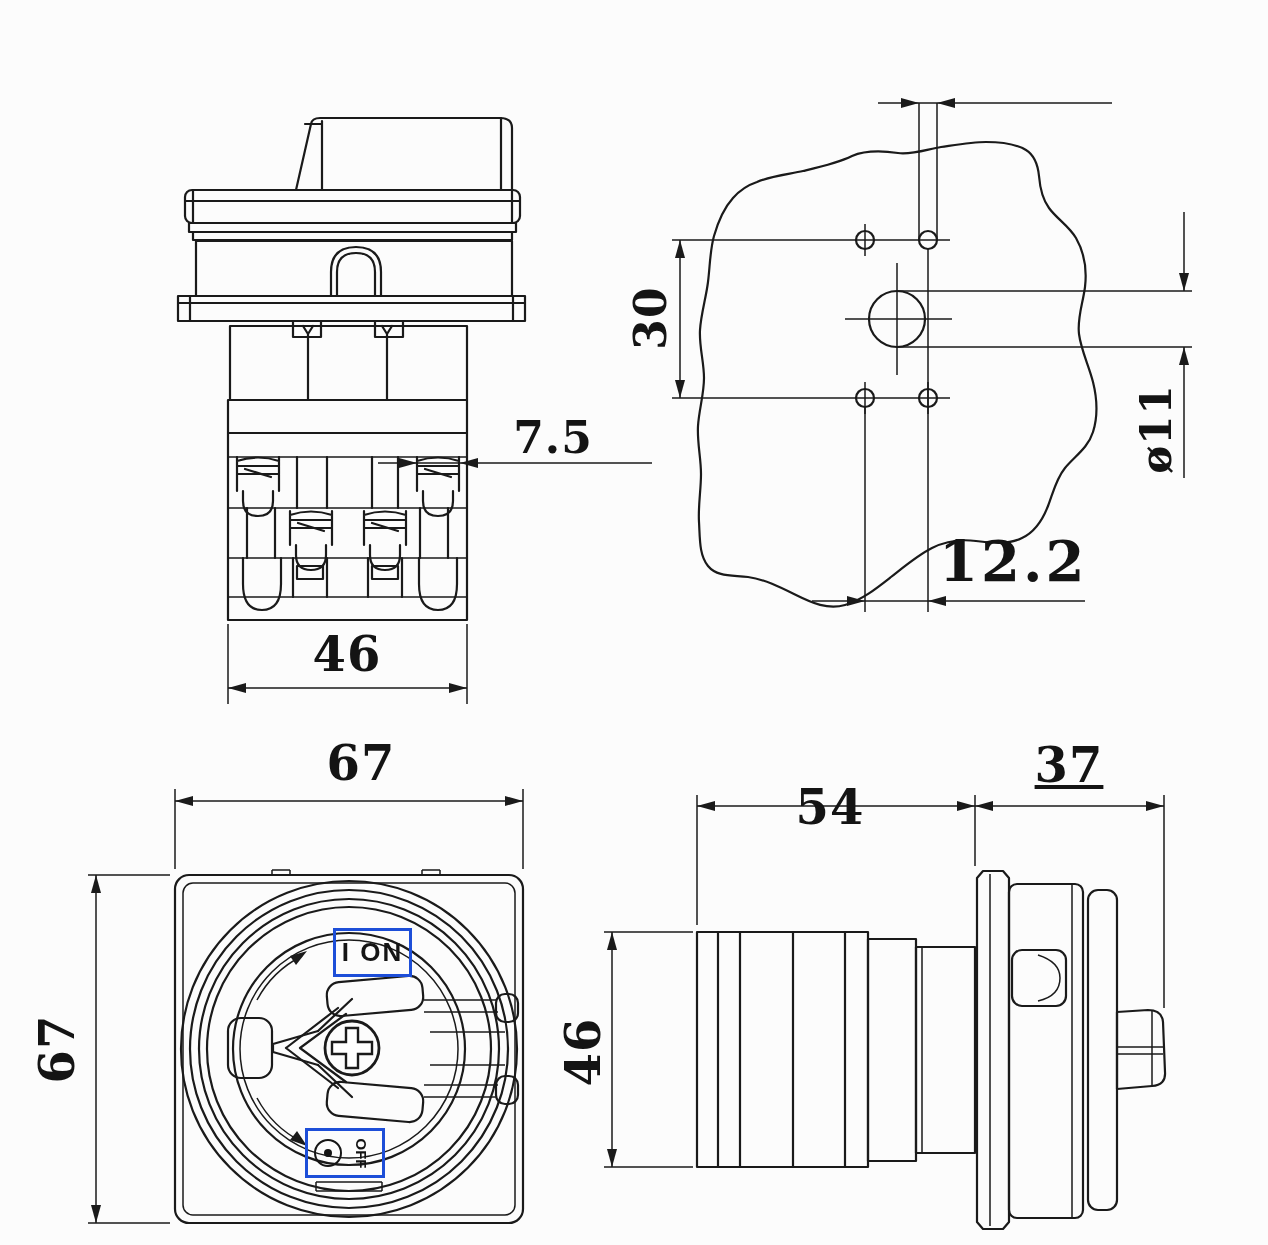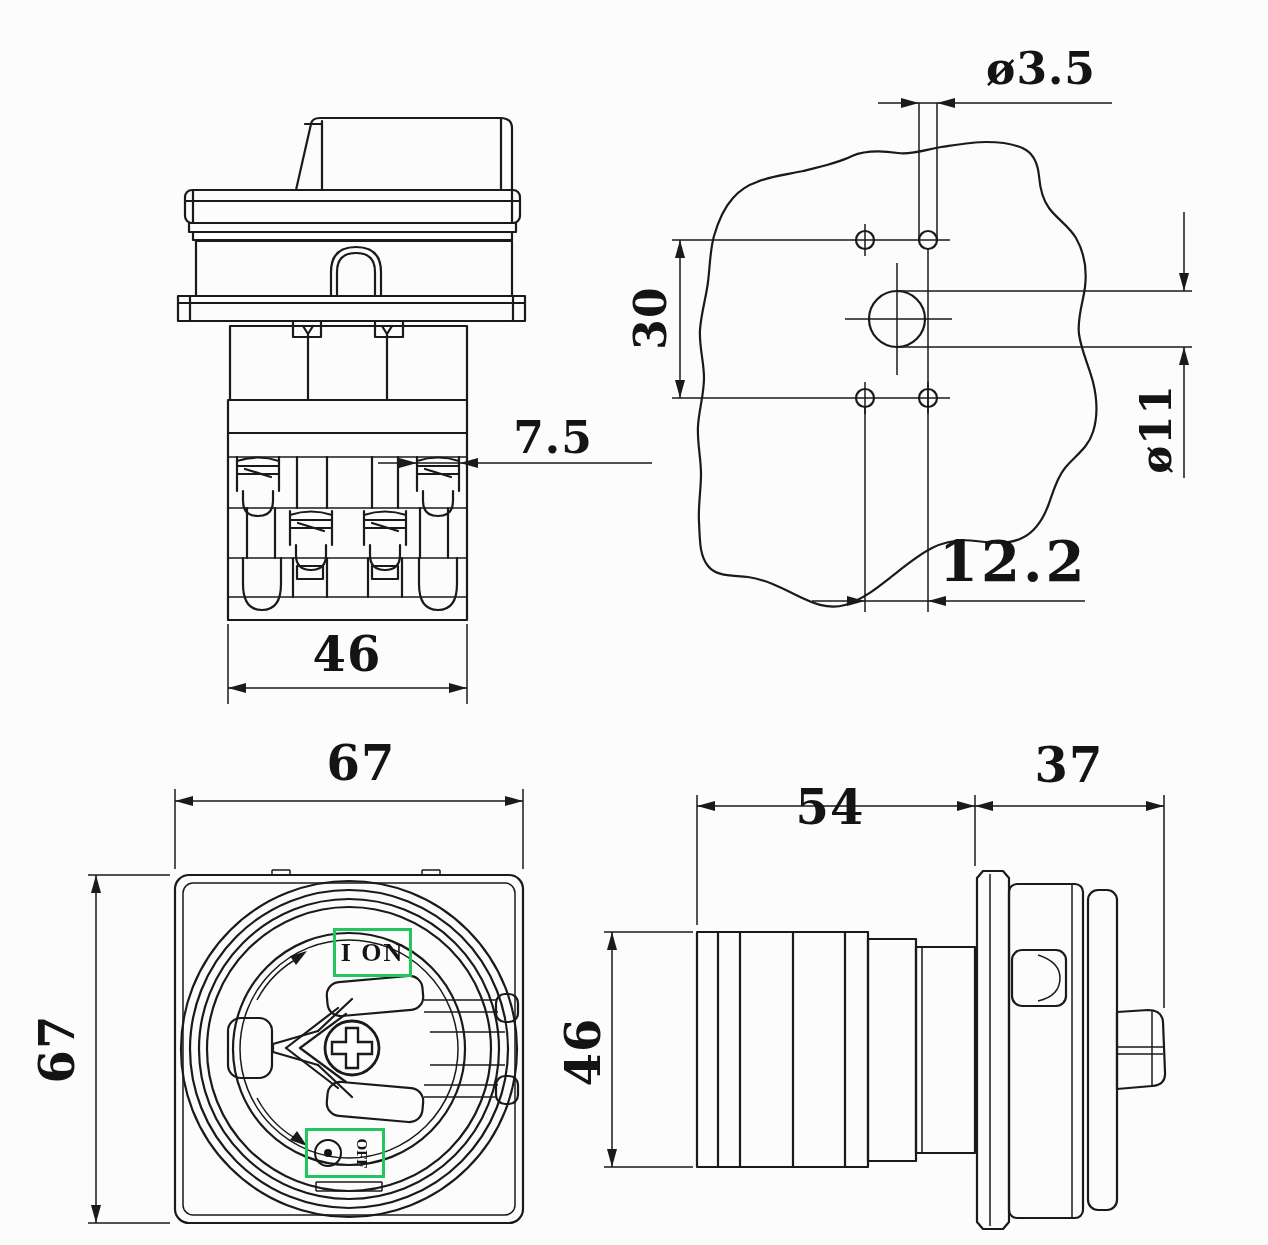--- a/index.html
+++ b/index.html
@@ -11,23 +11,23 @@
   svg { position:absolute; left:0; top:0; }
   .ln   { fill:none; stroke:#1a1a1a; stroke-width:2.2; stroke-linecap:round; stroke-linejoin:round; }
   .thin { fill:none; stroke:#1a1a1a; stroke-width:1.5; stroke-linecap:butt; }
   .arrow{ fill:#1a1a1a; stroke:none; }
   .dim {
     position:absolute; font-family:"DejaVu Serif", serif; font-weight:bold;
     color:#141414; text-align:center; white-space:nowrap; letter-spacing:1px;
   }
   .rot-ccw { transform:rotate(-90deg); transform-origin:center center; }
   .switch-label {
-    position:absolute; border:3px solid #22c55e; box-sizing:border-box;
+    position:absolute; border:3px solid #1d4ed8; box-sizing:border-box;
     display:flex; align-items:center; justify-content:center;
-    font-family:Liberation Serif, serif; font-weight:bold; color:#141414;
+    font-family:Liberation Sans, sans-serif; font-weight:bold; color:#141414;
     background:rgba(255,255,255,0.0);
   }
   .on-text { font-size:26px; letter-spacing:2px; }
   .off-text { font-size:15px; letter-spacing:0px; transform:rotate(90deg); transform-origin:center center; }
   .off-symbol {
     width:24px; height:24px; border:2.5px solid #151515; border-radius:50%;
     display:flex; align-items:center; justify-content:center; margin-right:4px;
   }
   .off-dot { width:8px; height:8px; background:#151515; border-radius:50%; }
 </style>
@@ -247,35 +247,34 @@
       <polygon class="arrow" points="612,932 607,950 617,950"></polygon>
       <polygon class="arrow" points="612,1167 607,1149 617,1149"></polygon>
     </g>
   </g>
 </svg>
 
 <div class="dim" style="left:508px; top:414px; width:90px; height:48px; line-height:48px; font-size:44px;">7.5</div>
 
 <div class="dim" style="left:302px; top:628px; width:90px; height:52px; line-height:52px; font-size:48px;">46</div>
 
-<div class="dim" style="left:966px; top:45px; width:150px; height:48px; line-height:48px; font-size:44px;">ø3.5</div>
 
 <div class="dim rot-ccw" style="left:606px; top:294px; width:90px; height:48px; line-height:48px; font-size:44px;">30</div>
 
 <div class="dim rot-ccw" style="left:1102px; top:405px; width:110px; height:48px; line-height:48px; font-size:42px;">ø11</div>
 
 <div class="dim" style="left:939px; top:537px; width:130px; height:48px; line-height:48px; font-size:56px; letter-spacing:3px;">12.2</div>
 
 <div class="dim" style="left:316px; top:737px; width:90px; height:52px; line-height:52px; font-size:48px;">67</div>
 
 <div class="dim rot-ccw" style="left:12px; top:1023px; width:90px; height:52px; line-height:52px; font-size:48px;">67</div>
 
 <div class="dim" style="left:785px; top:741px; width:90px; height:52px; line-height:52px; font-size:48px;margin-top:40px;">54</div>
 
-<div class="dim" style="left:1024px; top:739px; width:90px; height:52px; line-height:52px; font-size:48px;">37</div>
+<div class="dim" style="left:1024px; top:739px; width:90px; height:52px; line-height:52px; font-size:48px;text-decoration:underline;">37</div>
 
 <div class="dim rot-ccw" style="left:538px; top:1026px; width:90px; height:52px; line-height:52px; font-size:48px;">46</div>
 
 <div class="switch-label" style="left:333px; top:928px; width:79px; height:49px;">
   <span class="on-text">I ON</span>
 </div>
 
 <div class="switch-label" style="left:305px; top:1128px; width:80px; height:50px;">
   <span class="off-symbol">
     <span class="off-dot"></span>

